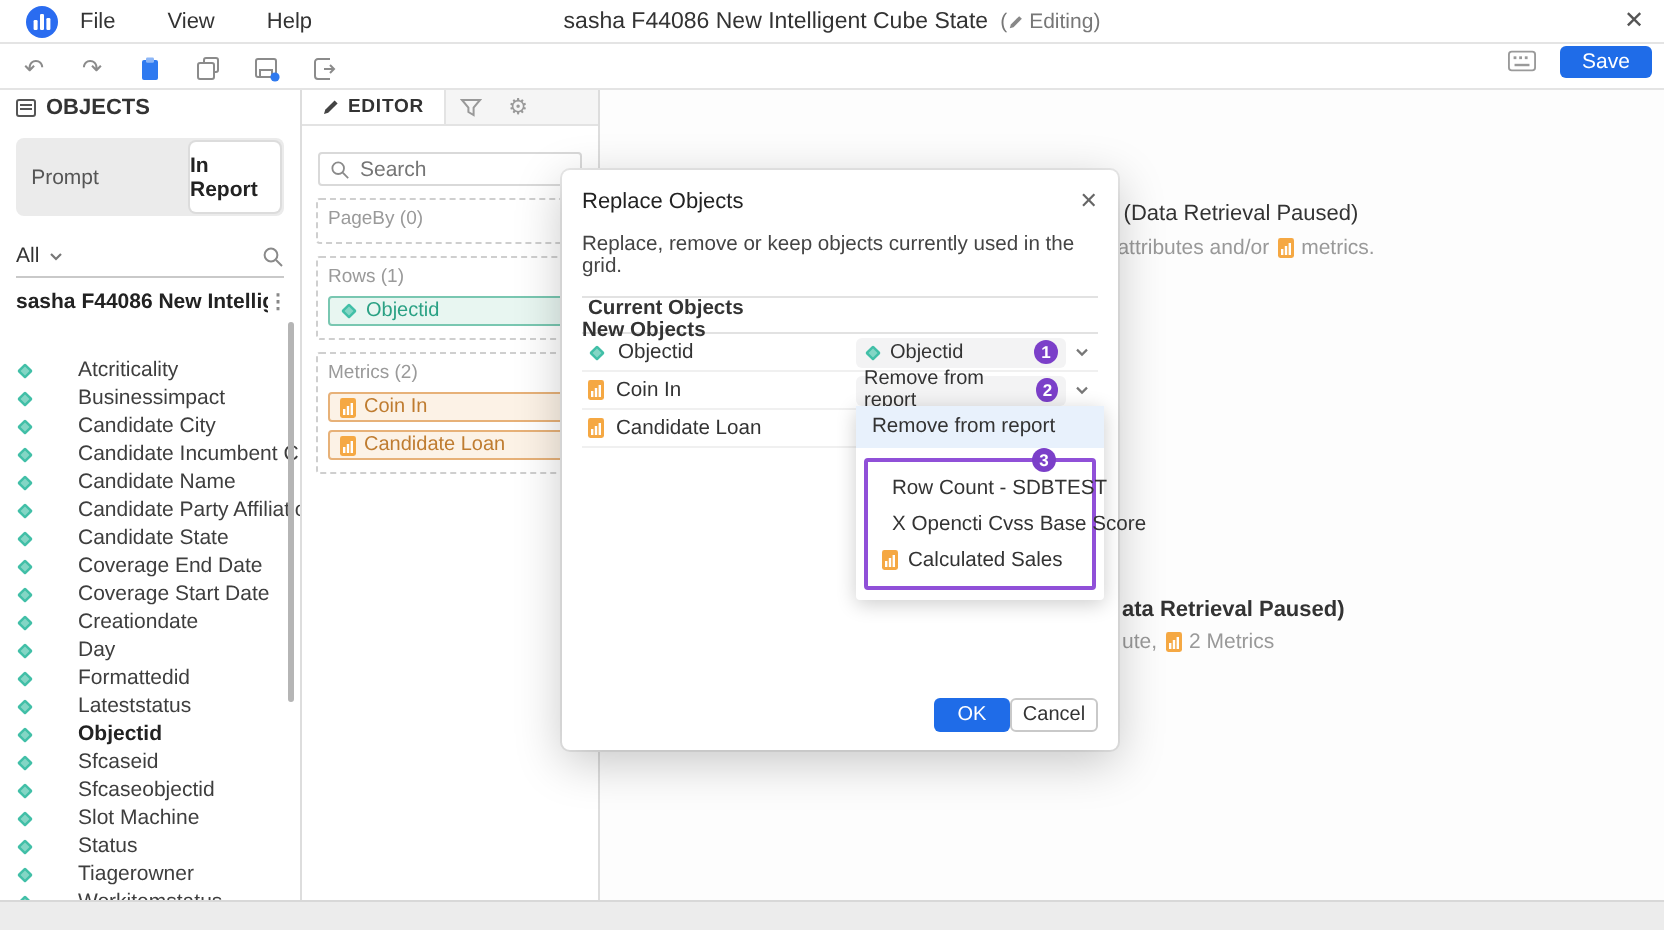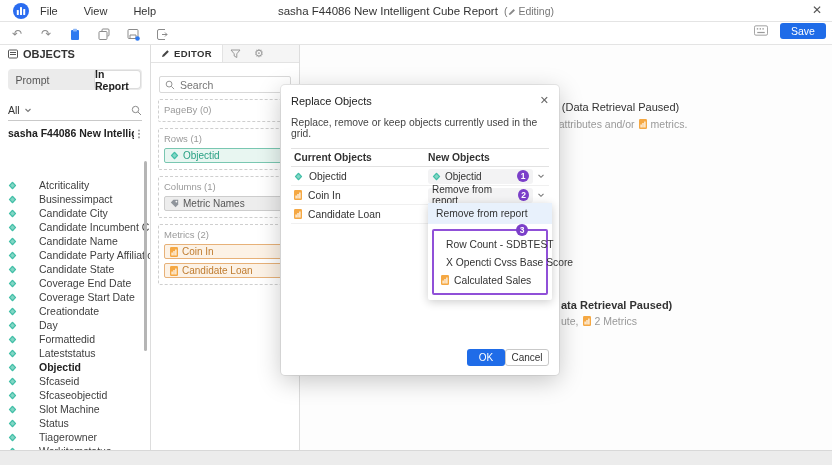--- a/index.html
+++ b/index.html
@@ -29,21 +29,21 @@
   .sidebar { position:absolute; left:0; top:45px; width:151px; bottom:0; background:#fff;
     border-right:1px solid #ddd; overflow:hidden; }
   .editor { position:absolute; left:151px; top:45px; width:149px; bottom:0; background:#fff;
     border-right:1px solid #ddd; }
   .canvas { position:absolute; left:300px; top:45px; right:0; bottom:0; background:#fdfdfd; }
   .footer { position:absolute; left:0; bottom:0; width:832px; height:15px; background:#ececec;
     border-top:1px solid #d8d8d8; z-index:15; }
   
   .obj-header { height:18px; display:flex; align-items:center; gap:5px; padding-left:8px;
     font-size:11px; font-weight:bold; color:#333; }
-  .seg-tabs { margin:6px 8px 0 8px; height:21px; background:#ebebeb; border-radius:4px;
+  .seg-tabs { margin:6px 8px 0 8px; height:39px; background:#ebebeb; border-radius:4px;
     display:flex; padding:2px;gap:40px; }
   .seg { flex:1; display:flex; align-items:center; justify-content:center; font-size:10.5px;
     color:#555; border-radius:3px; cursor:pointer; }
   .seg.active { background:#fff; color:#222; font-weight:600; box-shadow:0 0 0 1px #dcdcdc; }
   .filter-row { margin:10px 8px 0 8px; height:21px; border-bottom:1px solid #c9c9c9;
     display:flex; align-items:center; font-size:10.5px; color:#333; gap:4px; }
   .filter-row .spacer { flex:1; }
   .root-item { display:flex; align-items:center; padding:6px 6px 3px 8px; font-size:10.5px;
     font-weight:bold; color:#222; }
   .root-item .lbl { flex:1; white-space:nowrap; overflow:hidden; }
@@ -82,21 +82,21 @@
     font-size:10.5px; color:#999; }
   
   .modal { position:absolute; left:281px; top:85px; width:278px; height:290px; background:#fff;
     border-radius:4px; box-shadow:0 6px 24px rgba(0,0,0,.22), 0 0 0 1px #ececec; z-index:50; }
   .m-head { display:flex; align-items:center; padding:9px 10px 4px 10px; }
   .m-title { flex:1; font-size:11px; font-weight:normal; color:#222; }
   .m-close { color:#666; font-size:11px; cursor:pointer; }
   .m-desc { padding:6px 10px 0 10px; font-size:10.3px; color:#444; }
   .m-table { margin:9px 10px 0 10px; }
   .m-trh { display:flex; height:19px; border-top:1px solid #e2e2e2;
-    border-bottom:1px solid #e2e2e2; font-size:10.3px; font-weight:bold; color:#333; }
+    border-bottom:1px solid #e2e2e2; font-size:10.3px; font-weight:bold; color:#333;flex-direction:column; }
   .m-tr { display:flex; align-items:center; height:19px; border-bottom:1px solid #f0f0f0; }
   .m-c1 { width:137px; display:flex; align-items:center; gap:6px; font-size:10.3px; color:#333;
     padding-left:3px; white-space:nowrap; }
   .m-c2 { flex:1; display:flex; align-items:center; }
   .sel-box { flex:1; height:15px; background:#f3f3f4; border-radius:3px; display:flex;
     align-items:center; gap:4px; padding:0 4px; font-size:10px; color:#333; cursor:pointer; }
   .sel-box .grow { flex:1; }
   .sel-chev { width:16px; display:flex; justify-content:center; color:#777; cursor:pointer; }
   .badge { width:12px; height:12px; border-radius:50%; background:#7b3fc9; color:#fff;
     font-size:8.5px; font-weight:bold; display:flex; align-items:center; justify-content:center; }
@@ -126,21 +126,21 @@
         <rect x="7" y="4" width="2" height="8" rx="0.6" fill="#fff"></rect>
         <rect x="10.2" y="6" width="2" height="6" rx="0.6" fill="#fff"></rect>
       </svg>
   </span>
   <div class="menus">
     <span>File</span>
     <span>View</span>
     <span>Help</span>
   </div>
   <div class="win-title">
-    <span>sasha F44086 New Intelligent Cube Report</span>
+    <span>sasha F44086 New Intelligent Cube State</span>
     <span class="edit-note">&nbsp;<span>(</span><svg width="8" height="8" viewBox="0 0 9 9" style="vertical-align:-1px">
           <path d="M1 8 L1.6 5.9 L6.3 1.2 L7.8 2.7 L3.1 7.4 Z" fill="#888"></path>
         </svg> <span>Editing)</span></span>
   </div>
   <span class="close-x">✕</span>
 </div>
 
 <div class="toolbar">
   <div class="tb-left">
     <span class="tb-ico">↶</span>
@@ -394,30 +394,20 @@
         <div class="sec-label">PageBy (0)</div>
       </div>
       <div class="ed-section">
         <div class="sec-label">Rows (1)</div>
         <div class="chip attribute">
           <svg width="9" height="9" viewBox="0 0 9 9">
             <rect x="1.7" y="1.7" width="5.6" height="5.6" rx="0.8" transform="rotate(45 4.5 4.5)" fill="#41bfa7"></rect>
             <rect x="2.9" y="2.9" width="3.2" height="3.2" transform="rotate(45 4.5 4.5)" fill="#83d6c5"></rect>
           </svg>
           <span>Objectid</span>
-        </div>
-      </div>
-      <div class="ed-section">
-        <div class="sec-label">Columns (1)</div>
-        <div class="chip tag">
-          <svg width="9" height="9" viewBox="0 0 9 9">
-            <path d="M0.8 3.4 L3.4 0.8 H8.2 V5.6 L5.6 8.2 Z" fill="#8f949b"></path>
-            <circle cx="6.4" cy="2.6" r="0.9" fill="#fff"></circle>
-          </svg>
-          <span>Metric Names</span>
         </div>
       </div>
       <div class="ed-section">
         <div class="sec-label">Metrics (2)</div>
         <div class="chip metric">
           <svg width="8" height="10" viewBox="0 0 8 10">
             <rect width="8" height="10" rx="1.2" fill="#f5a843"></rect>
             <rect x="1.5" y="5.5" width="1.2" height="3" fill="#fff"></rect>
             <rect x="3.4" y="4" width="1.2" height="4.5" fill="#fff"></rect>
             <rect x="5.3" y="2.5" width="1.2" height="6" fill="#fff"></rect>

